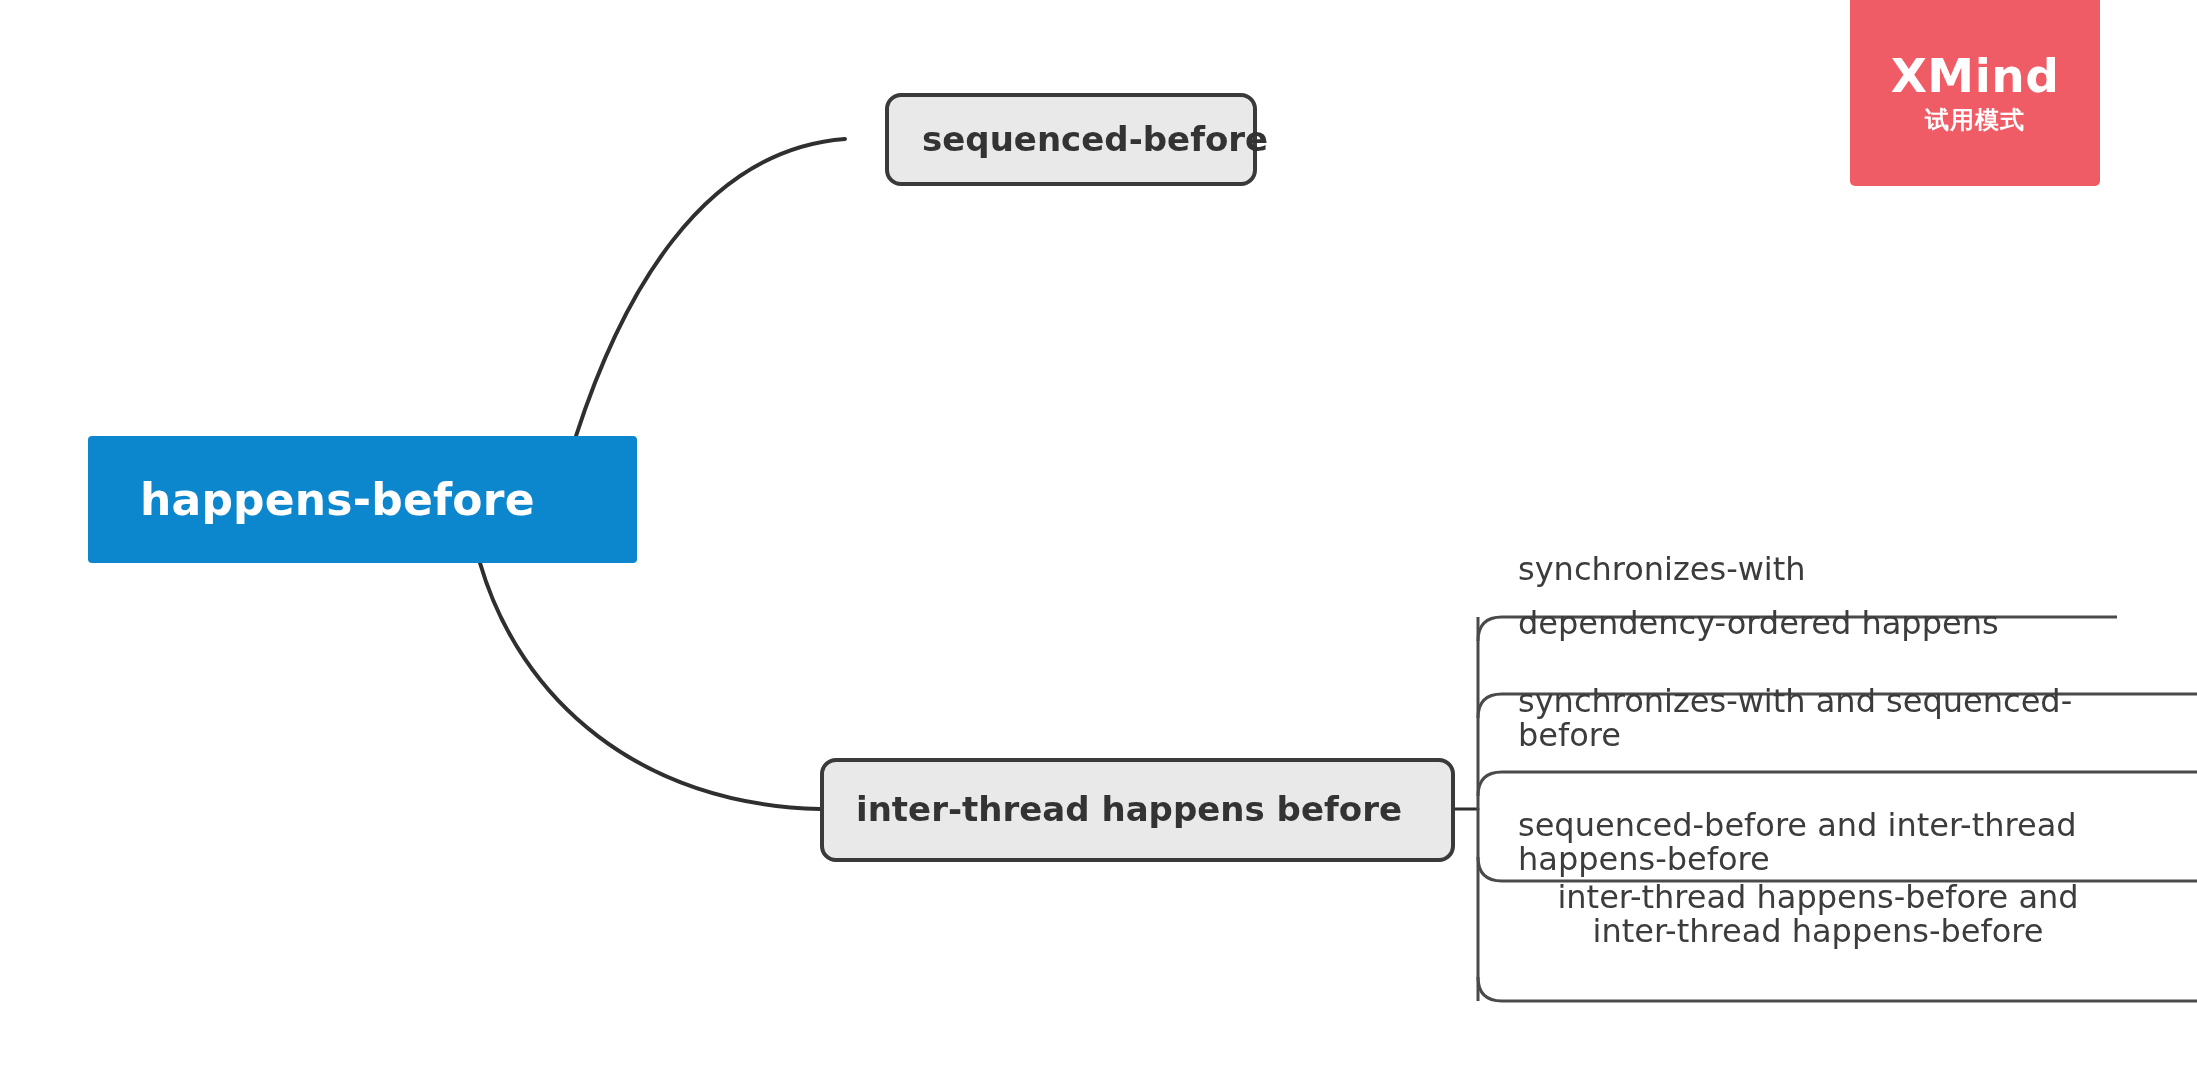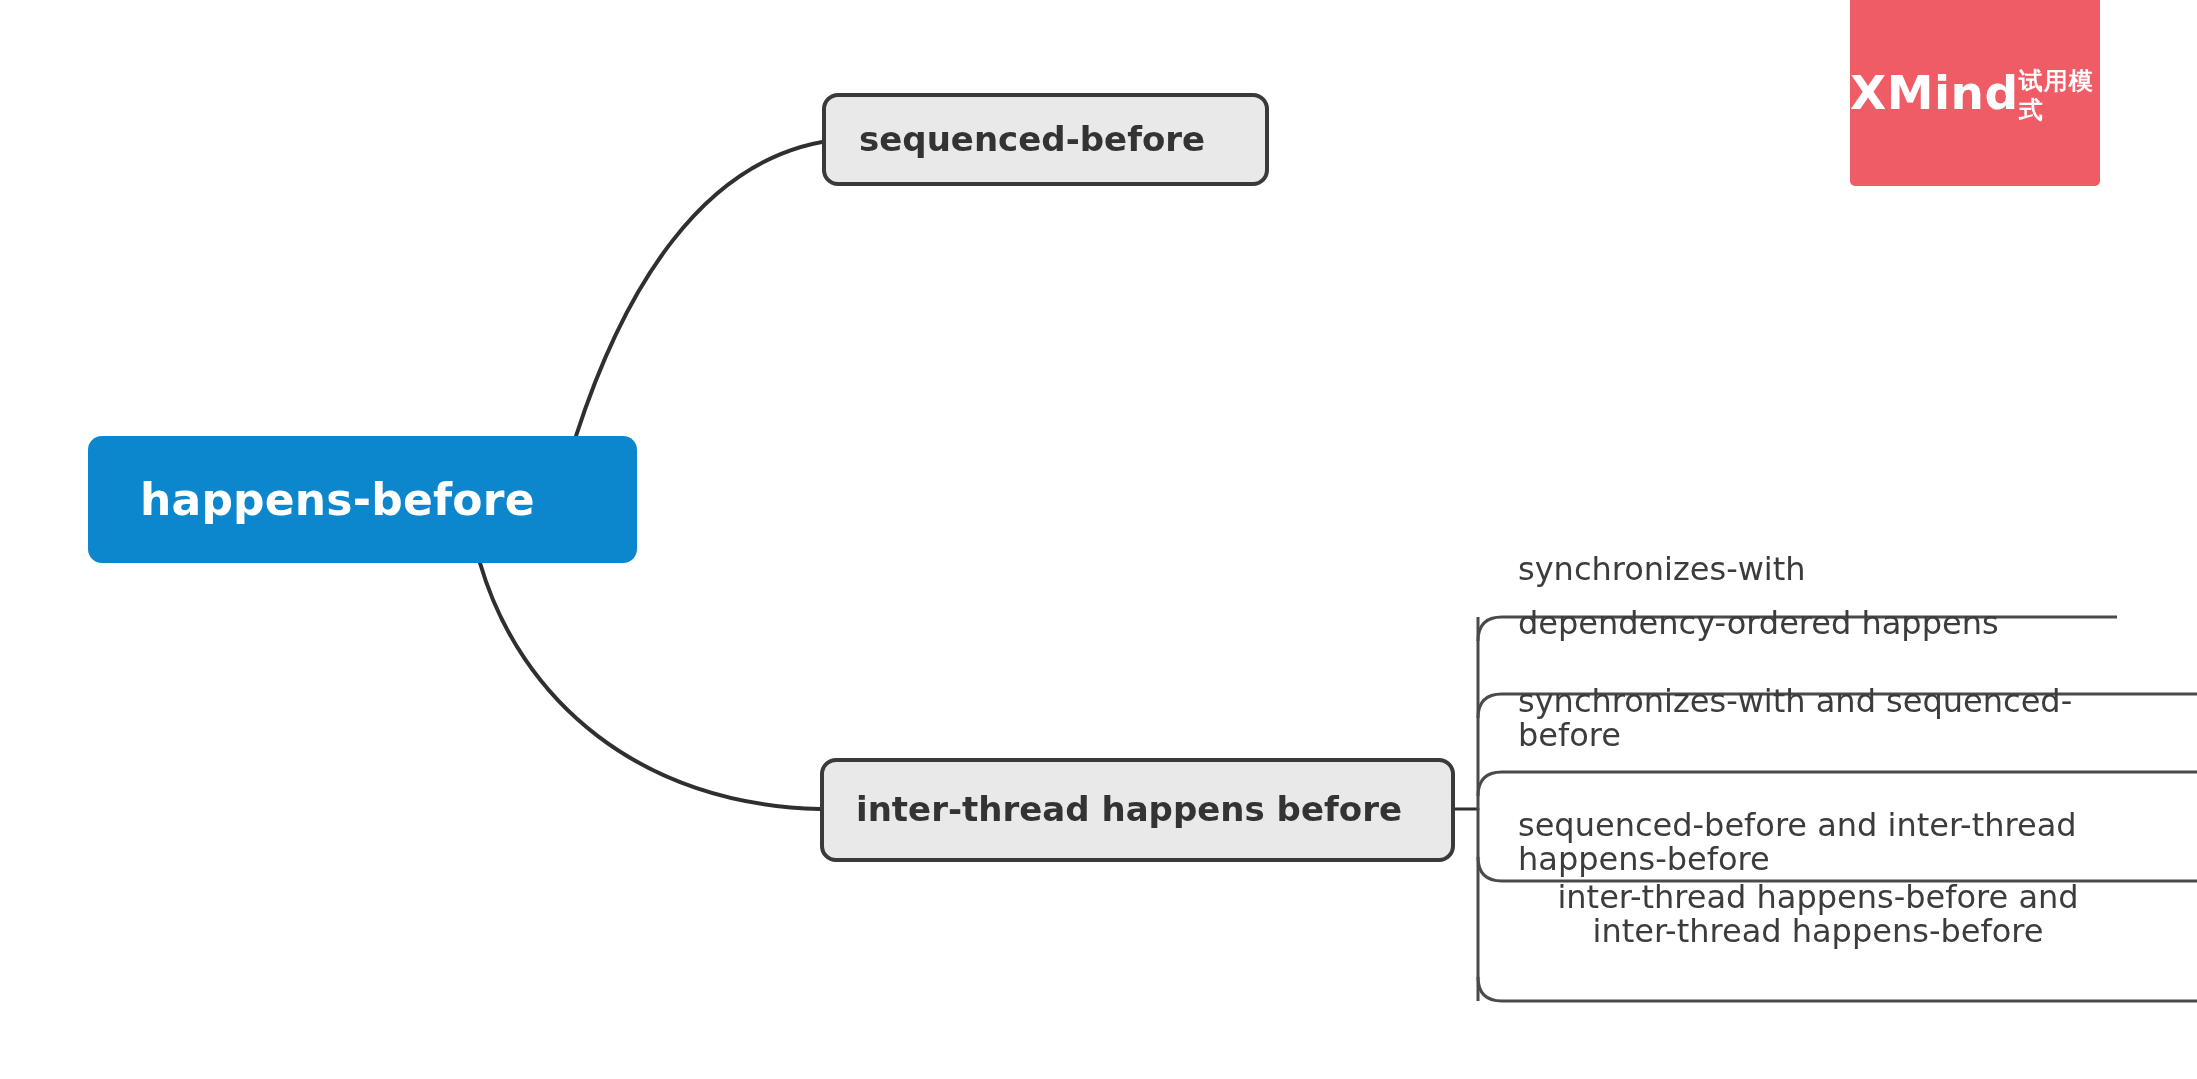--- a/index.html
+++ b/index.html
@@ -27,21 +27,21 @@
   }
 
   
   .root-node {
     position: absolute;
     left: 88px;
     top: 436px;
     width: 549px;
     height: 127px;
     background: #0c86cc;
-    border-radius: 14px;
+    border-radius: 4px;
     display: flex;
     align-items: center;
     box-sizing: border-box;
     padding-left: 52px;
   }
   .root-label {
     color: #ffffff;
     font-size: 44px;
     font-weight: bold;
     letter-spacing: 0.2px;
@@ -60,23 +60,23 @@
     box-sizing: border-box;
   }
   .branch-label {
     color: #333333;
     font-size: 34px;
     font-weight: bold;
     line-height: 1.1;
     white-space: nowrap;
   }
   #node-sequenced-before {
-    left: 822px;
+    left: 885px;
     top: 93px;
-    width: 447px;
+    width: 372px;
     height: 93px;
     padding-left: 33px;
   }
   #node-interthread {
     left: 820px;
     top: 758px;
     width: 635px;
     height: 104px;
     padding-left: 32px;
   }
@@ -104,20 +104,21 @@
   
   .watermark {
     position: absolute;
     left: 1850px;
     top: 0px;
     width: 250px;
     height: 186px;
     background: #ef5c66;
     border-radius: 0 0 5px 5px;
     display: flex;
+    flex-direction: column;
     align-items: center;
     justify-content: center;
   }
   .wm-title {
     color: #ffffff;
     font-size: 47px;
     font-weight: bold;
     line-height: 1.05;
     letter-spacing: 0.5px;
   }

